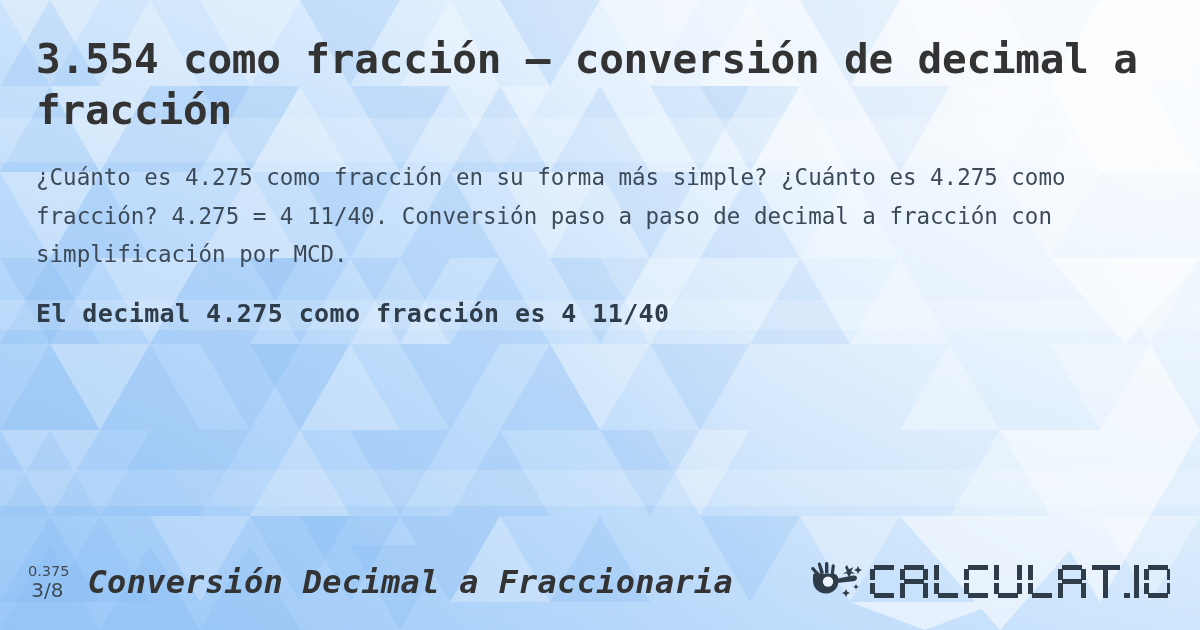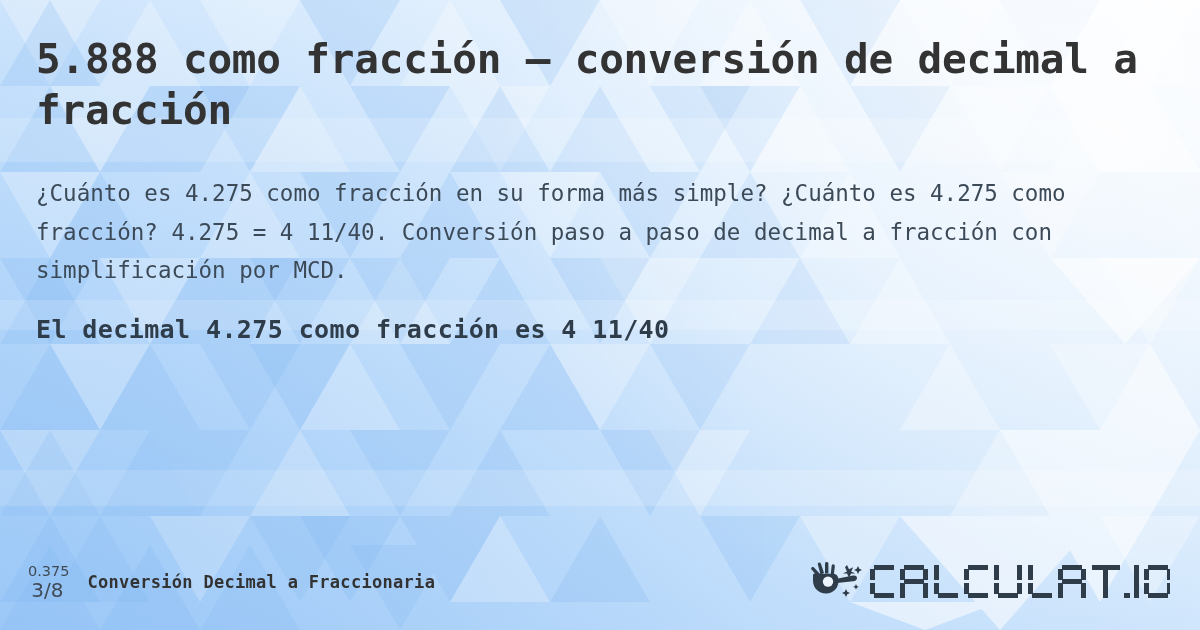--- a/index.html
+++ b/index.html
@@ -55,21 +55,21 @@
   .title {
     font-size: 41px;
     line-height: 51px;
     font-weight: bold;
     color: #333333;
     letter-spacing: -0.2px;
     max-width: 1120px;
   }
 
   .desc {
-    margin-top: 38px;
+    margin-top: 22px;
     font-size: 22.5px;
     line-height: 38.5px;
     color: #3c4a58;
     max-width: 1140px;
     font-weight: normal;
   }
 
   .answer {
     margin-top: 22px;
     font-size: 25px;
@@ -105,25 +105,26 @@
     align-items: flex-end;
     font-family: "DejaVu Sans", "Liberation Sans", sans-serif;
     color: #404a55;
     line-height: 1.08;
     padding-top: 2px;
   }
   .frac-icon .num { font-size: 14.5px; }
   .frac-icon .den { font-size: 20px; padding-right: 6px; }
 
   .footer-title {
-    font-size: 17px;
+    font-size: 32px;
     font-weight: bold;
     color: #333333;
     letter-spacing: 0.3px;
     white-space: nowrap;
+    font-style: italic;
   }
 
   .brand {
     display: flex;
     align-items: center;
     gap: 6px;
     padding-right: 8px;
   }
 
   .brand-icon { display: block; }
@@ -260,21 +261,21 @@
 
     <g fill="#ffffff" opacity="0.20">
       <rect x="0" y="118" width="1200" height="44"></rect>
       <rect x="0" y="300" width="1200" height="30"></rect>
       <rect x="0" y="470" width="1200" height="36"></rect>
     </g>
   </svg>
   <div class="bg-wash"></div>
 
   <div class="content">
-    <h1 class="title">5.888 como fracción – conversión de decimal a fracción</h1>
+    <h1 class="title">3.554 como fracción – conversión de decimal a fracción</h1>
     <p class="desc">¿Cuánto es 4.275 como fracción en su forma más simple? ¿Cuánto es 4.275 como fracción? 4.275 = 4 11/40. Conversión paso a paso de decimal a fracción con simplificación por MCD.</p>
     <p class="answer">El decimal 4.275 como fracción es 4 11/40</p>
   </div>
 
   <div class="footer">
 
     <div class="footer-left">
       <div class="frac-icon">
         <span class="num">0.375</span>
         <span class="den">3/8</span>

